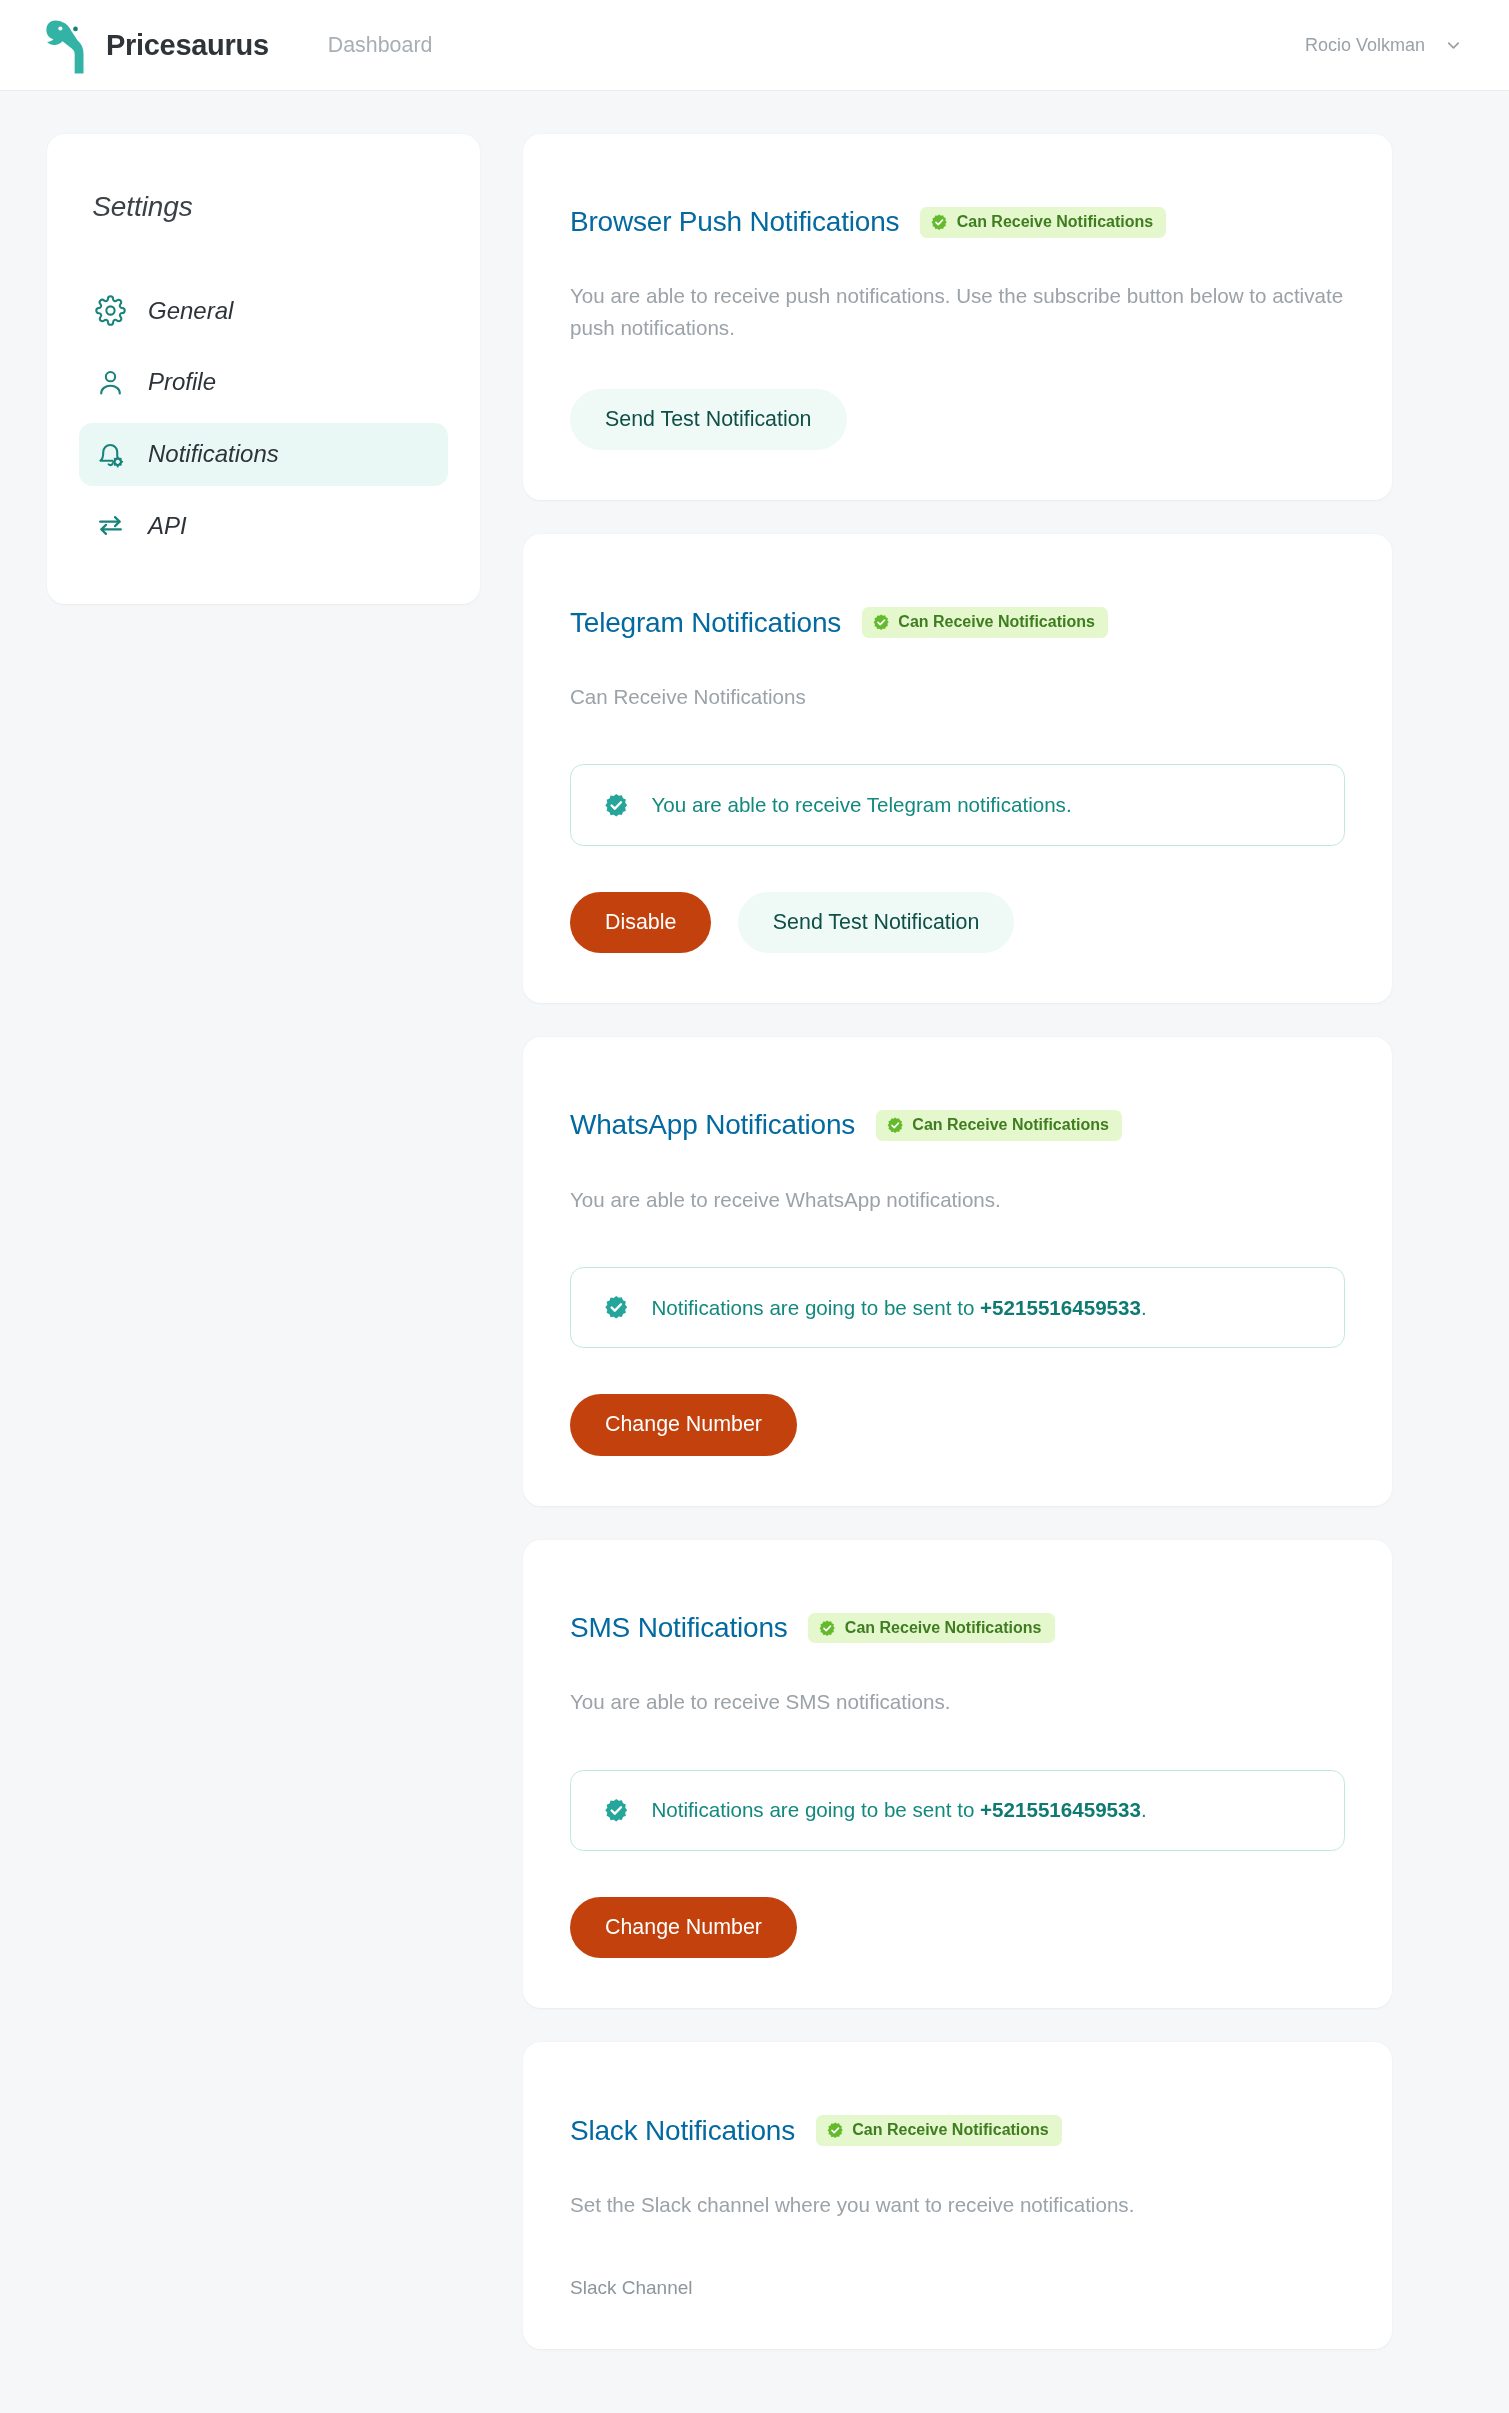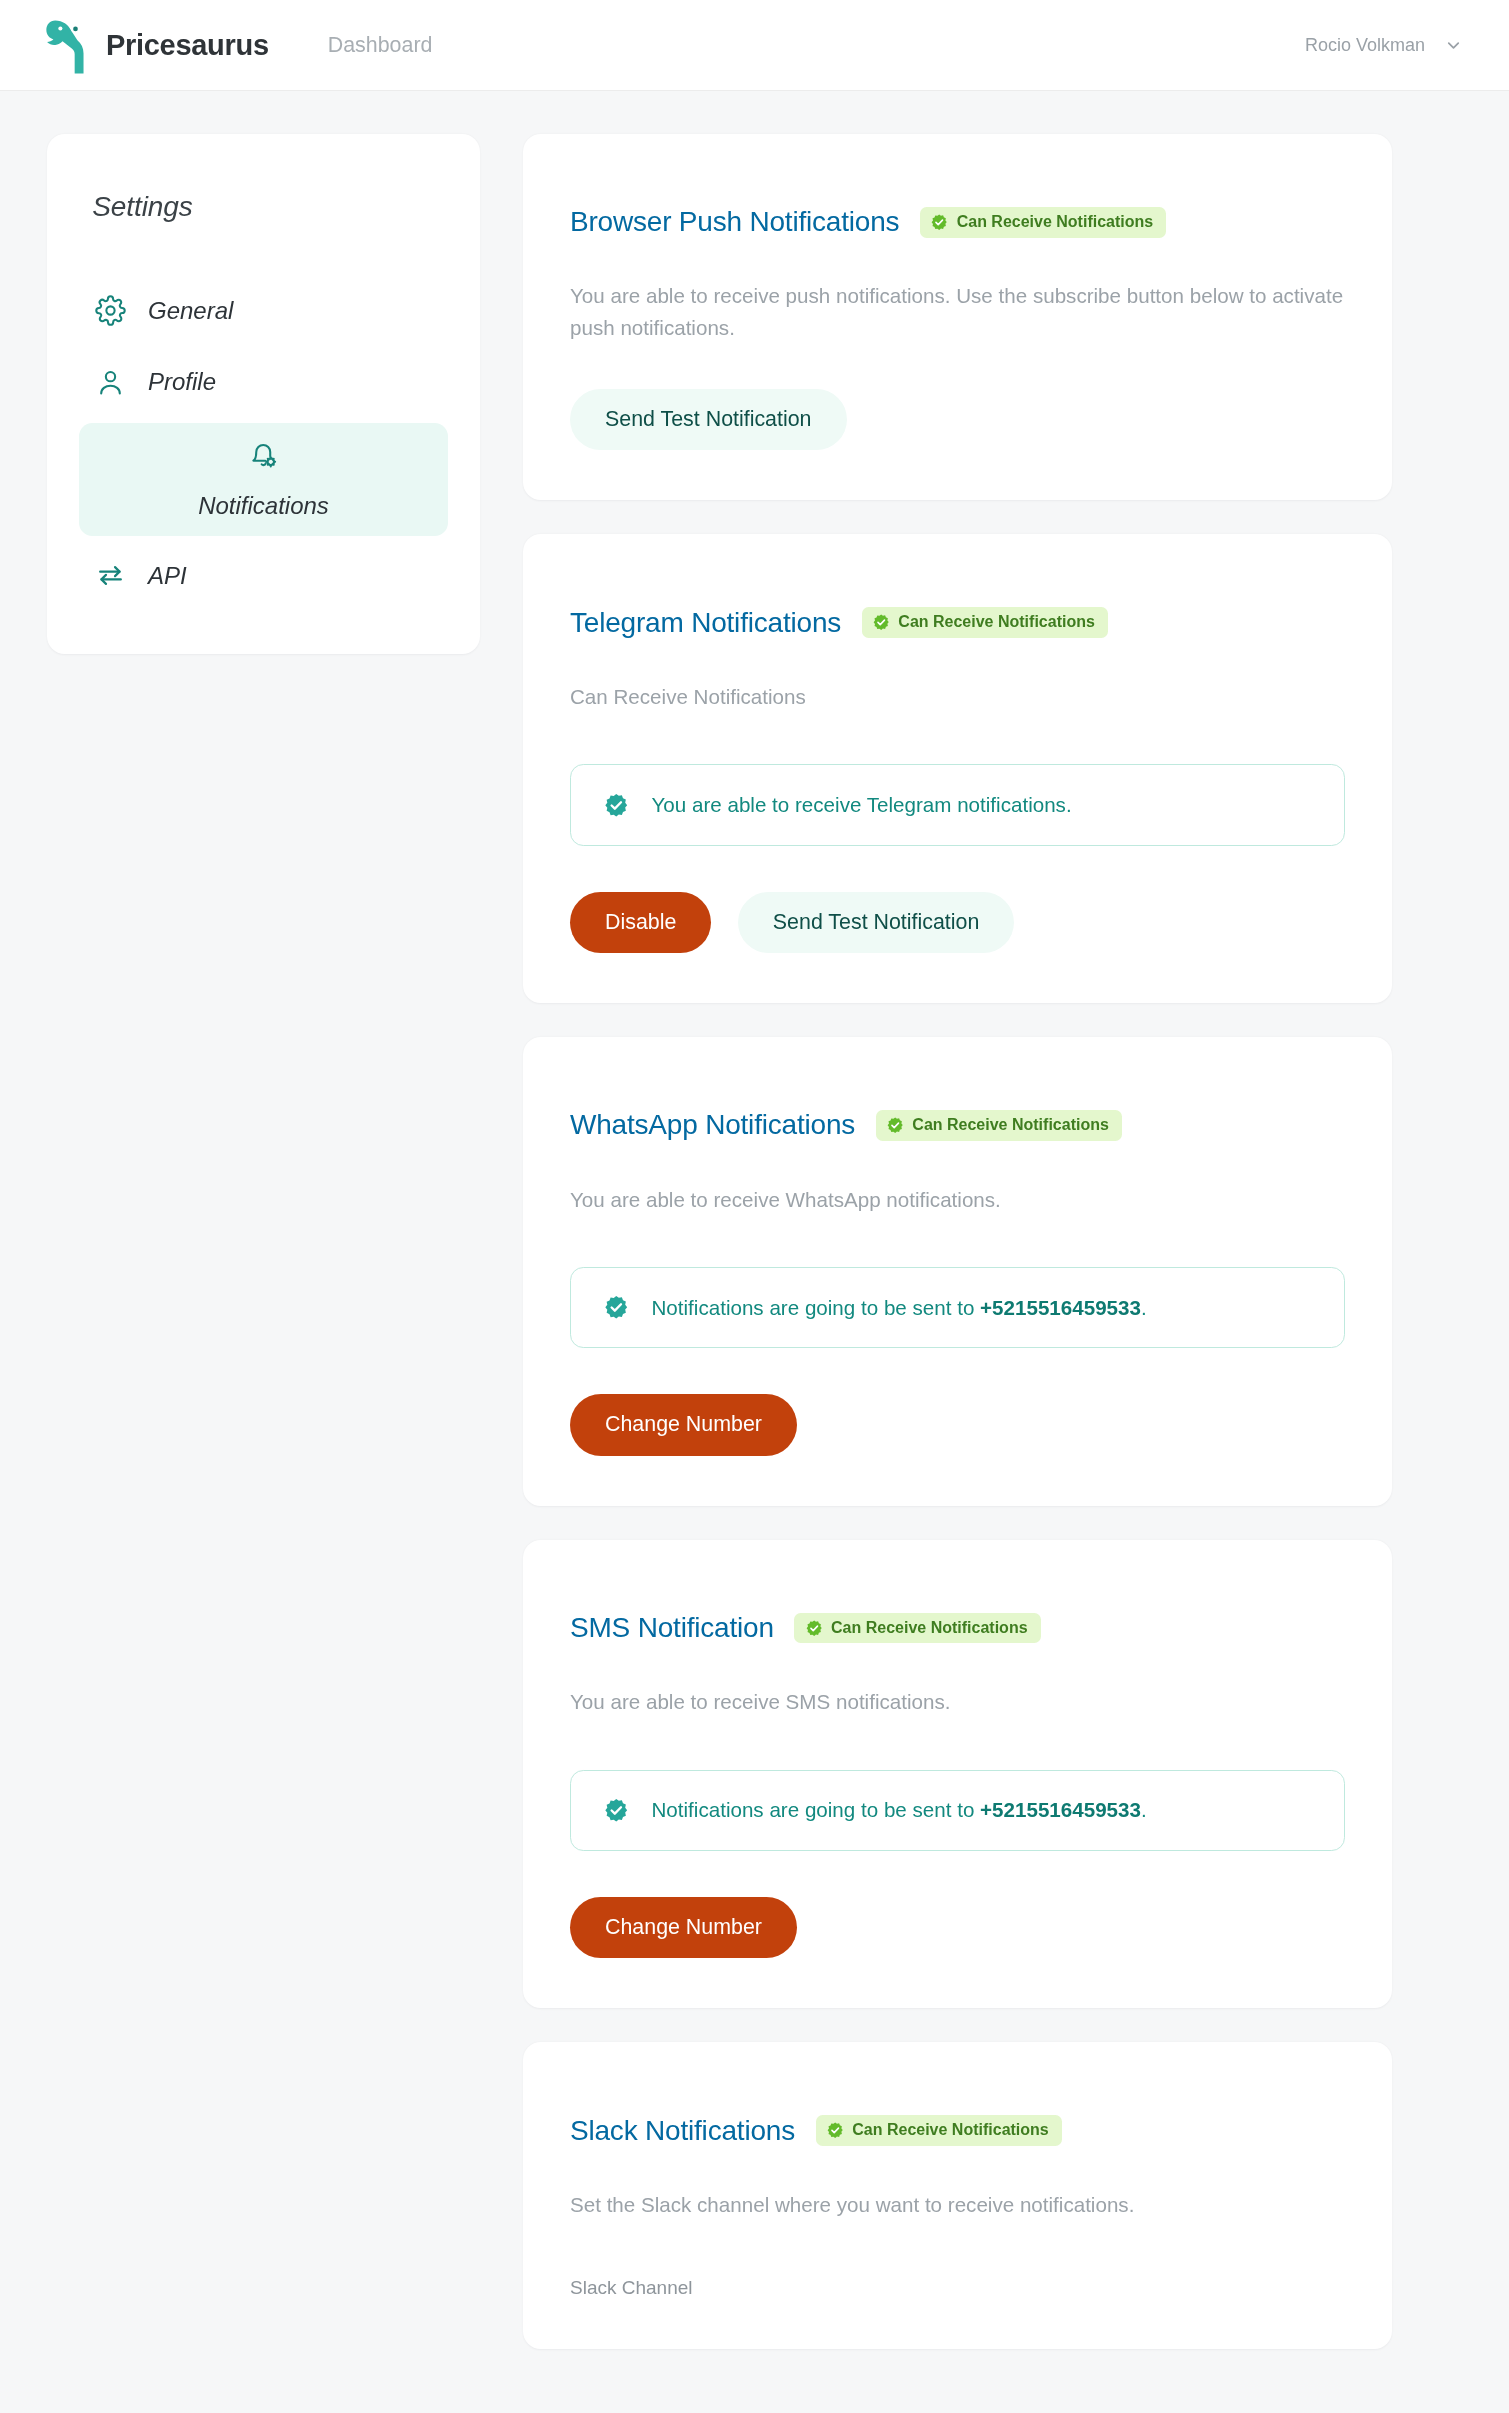--- a/index.html
+++ b/index.html
@@ -80,21 +80,21 @@
   }
   .nav-list{margin-top:56px;display:flex;flex-direction:column;gap:8.8px;}
   .nav-item{
     display:flex;
     align-items:center;
     gap:22px;
     padding:16px 16px;
     border-radius:13.3px;
     cursor:pointer;
   }
-  .nav-item.active{background:#e9f8f4;flex-direction:column;}
+  .nav-item.active{background:#e9f8f4;}
   .nav-item .ico{width:31px;height:31px;flex:0 0 31px;display:block;color:#17837a;}
   .nav-item .lbl{font-size:24px;color:#2d3338;}
 
   
   .main{flex:1;display:flex;flex-direction:column;gap:34px;min-width:0;}
   .card{
     background:var(--card);
     border-radius:17.7px;
     padding:49px 47px 50px 47px;
     box-shadow:0 0.7px 2.2px rgba(16,24,40,.05);
@@ -329,21 +329,21 @@
         <span class="alert-text"><span>Notifications are going to be sent to </span><b>+5215516459533</b><span>.</span></span>
       </div>
 
       <div class="btn-row">
         <button class="btn btn-primary">Change Number</button>
       </div>
     </section>
 
     <section class="card">
       <div class="card-head">
-        <h2 class="card-title">SMS Notification</h2>
+        <h2 class="card-title">SMS Notifications</h2>
         <span class="badge">
           <span>
             <svg class="bico" viewBox="0 0 24 24" fill="none">
               <path d="M12 1.8l2.3 1.7 2.8-.5 1 2.7 2.6 1.2-.6 2.8 1.8 2.2-1.8 2.2.6 2.8-2.6 1.2-1 2.7-2.8-.5L12 22.2l-2.3-1.7-2.8.5-1-2.7L3.3 17l.6-2.8L2.1 12l1.8-2.2-.6-2.8 2.6-1.2 1-2.7 2.8.5L12 1.8z" fill="#63bb2b"></path>
               <polyline points="7.8 12.2 10.7 15.1 16.3 9.3" fill="none" stroke="#ffffff" stroke-width="2.1" stroke-linecap="round" stroke-linejoin="round"></polyline>
             </svg>
           </span>
           <span>Can Receive Notifications</span>
         </span>
       </div>

